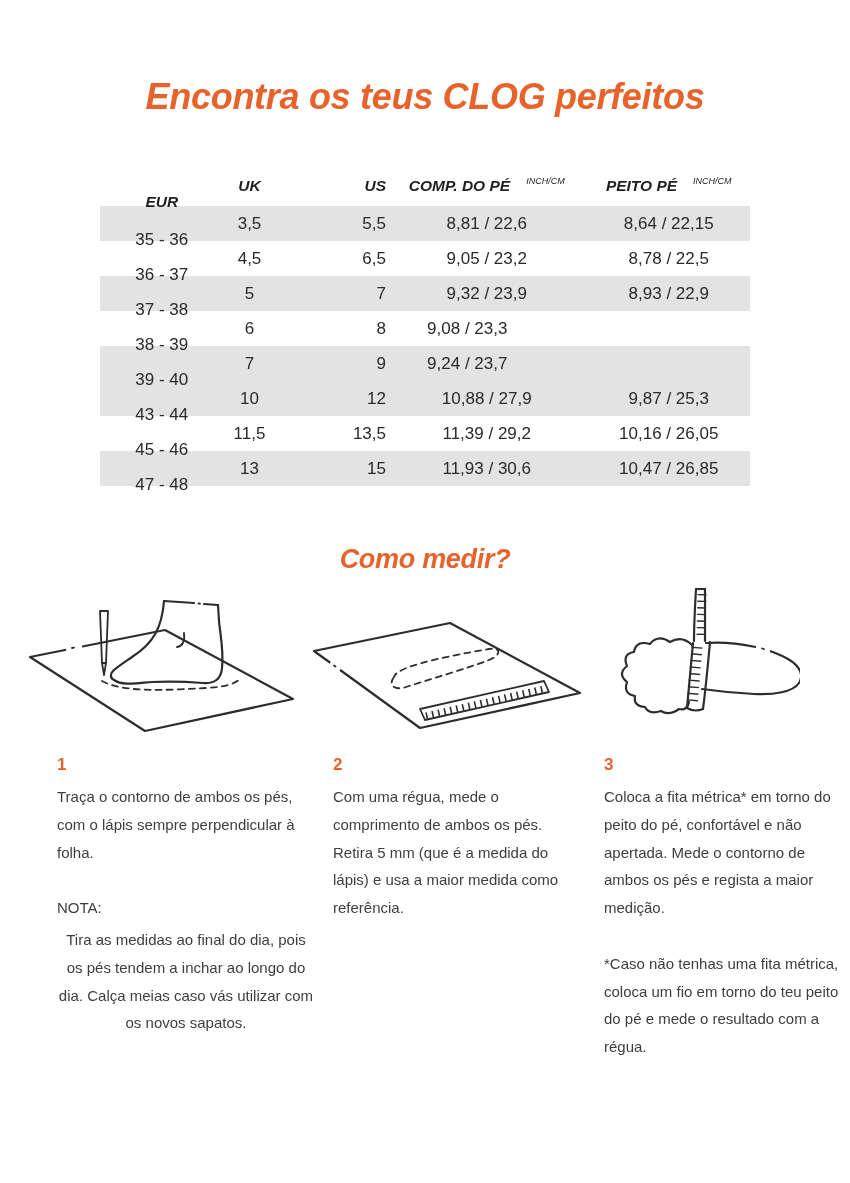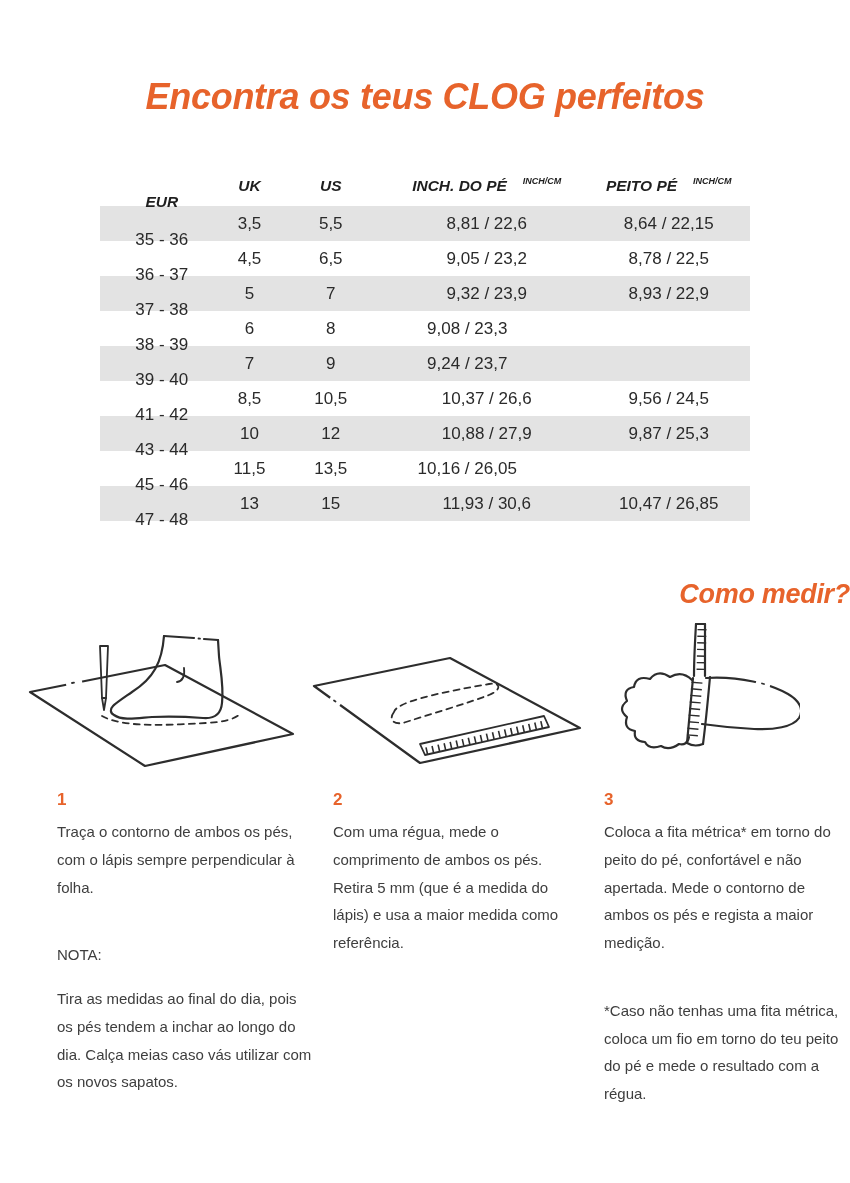--- a/index.html
+++ b/index.html
@@ -23,45 +23,45 @@
     margin:76px 0 0 0;
     text-align:center;
     font-size:36px;
     font-weight:700;
     font-style:italic;
     letter-spacing:-0.3px;
     color:var(--accent);
   }
   .section-title{
     margin:58px 0 0 0;
-    text-align:right;
+    text-align:center;
     font-size:27px;
     font-weight:700;
     font-style:italic;
     letter-spacing:-0.3px;
     color:var(--accent);
   }
   
   .size-table{
     width:650px;
     margin:48px 0 0 100px;
     font-size:17px;
   }
   .tr{display:flex;align-items:center;height:35px;}
   .tr.head{height:40px;font-style:italic;font-weight:700;font-size:15.5px;color:#1F1F1F;}
   .tr.alt{background:var(--row-alt);}
   .c{text-align:center;}
   .c1{width:19%;margin-top:32px;}
   .c2{width:8%;}
-  .c3{width:17%;}
+  .c3{width:17%;text-align:right;}
   .c4{width:31%;}
   .c5{width:25%;}
   .th sup{
     font-size:9px;
-    font-weight:700;
+    font-weight:400;
     font-style:italic;
     margin-left:16px;
     position:relative;top:-1px;
   }
   
   .illustrations{
     display:flex;
     padding-left:28px;
     gap:13px;
     margin-top:6px;
@@ -86,34 +86,34 @@
   .step-number{
     color:var(--accent);
     font-weight:700;
     font-size:17px;
     margin-bottom:8px;
   }
   .step p{
     margin:0;
     line-height:1.85;
   }
-  .step p.note{margin-top:40px;}
-  .step p.note-body{margin-top:16px;}
+  .step p.note{margin-top:28px;}
+  .step p.note-body{margin-top:4px;text-align:center;}
 </style>
 </head>
 <body>
 
 <h1 class="main-title">Encontra os teus CLOG perfeitos</h1>
 
 <div class="size-table">
   <div class="tr head">
     <div class="c c1 th"><span>EUR</span></div>
     <div class="c c2 th"><span>UK</span></div>
     <div class="c c3 th"><span>US</span></div>
-    <div class="c c4 th"><span>INCH. DO PÉ</span><sup>INCH/CM</sup></div>
+    <div class="c c4 th"><span>COMP. DO PÉ</span><sup>INCH/CM</sup></div>
     <div class="c c5 th"><span>PEITO PÉ</span><sup>INCH/CM</sup></div>
   </div>
 
   <div class="tr alt">
     <div class="c c1">35 - 36</div>
     <div class="c c2">3,5</div>
     <div class="c c3">5,5</div>
     <div class="c c4">8,81 / 22,6</div>
     <div class="c c5">8,64 / 22,15</div>
   </div>
@@ -136,38 +136,32 @@
     <div class="c c2">6</div>
     <div class="c c3">8</div>
     <div class="c c5">9,08 / 23,3</div>
   </div>
   <div class="tr alt">
     <div class="c c1">39 - 40</div>
     <div class="c c2">7</div>
     <div class="c c3">9</div>
     <div class="c c5">9,24 / 23,7</div>
   </div>
-  <div class="tr">
-    <div class="c c1">41 - 42</div>
-    <div class="c c2">8,5</div>
-    <div class="c c3">10,5</div>
-    <div class="c c4">10,37 / 26,6</div>
-    <div class="c c5">9,56 / 24,5</div>
-  </div>
   <div class="tr alt">
     <div class="c c1">43 - 44</div>
     <div class="c c2">10</div>
     <div class="c c3">12</div>
     <div class="c c4">10,88 / 27,9</div>
     <div class="c c5">9,87 / 25,3</div>
   </div>
   <div class="tr">
     <div class="c c1">45 - 46</div>
     <div class="c c2">11,5</div>
     <div class="c c3">13,5</div>
+    <div class="c c4">11,39 / 29,2</div>
     <div class="c c5">10,16 / 26,05</div>
   </div>
   <div class="tr alt">
     <div class="c c1">47 - 48</div>
     <div class="c c2">13</div>
     <div class="c c3">15</div>
     <div class="c c4">11,93 / 30,6</div>
     <div class="c c5">10,47 / 26,85</div>
   </div>
 </div>

